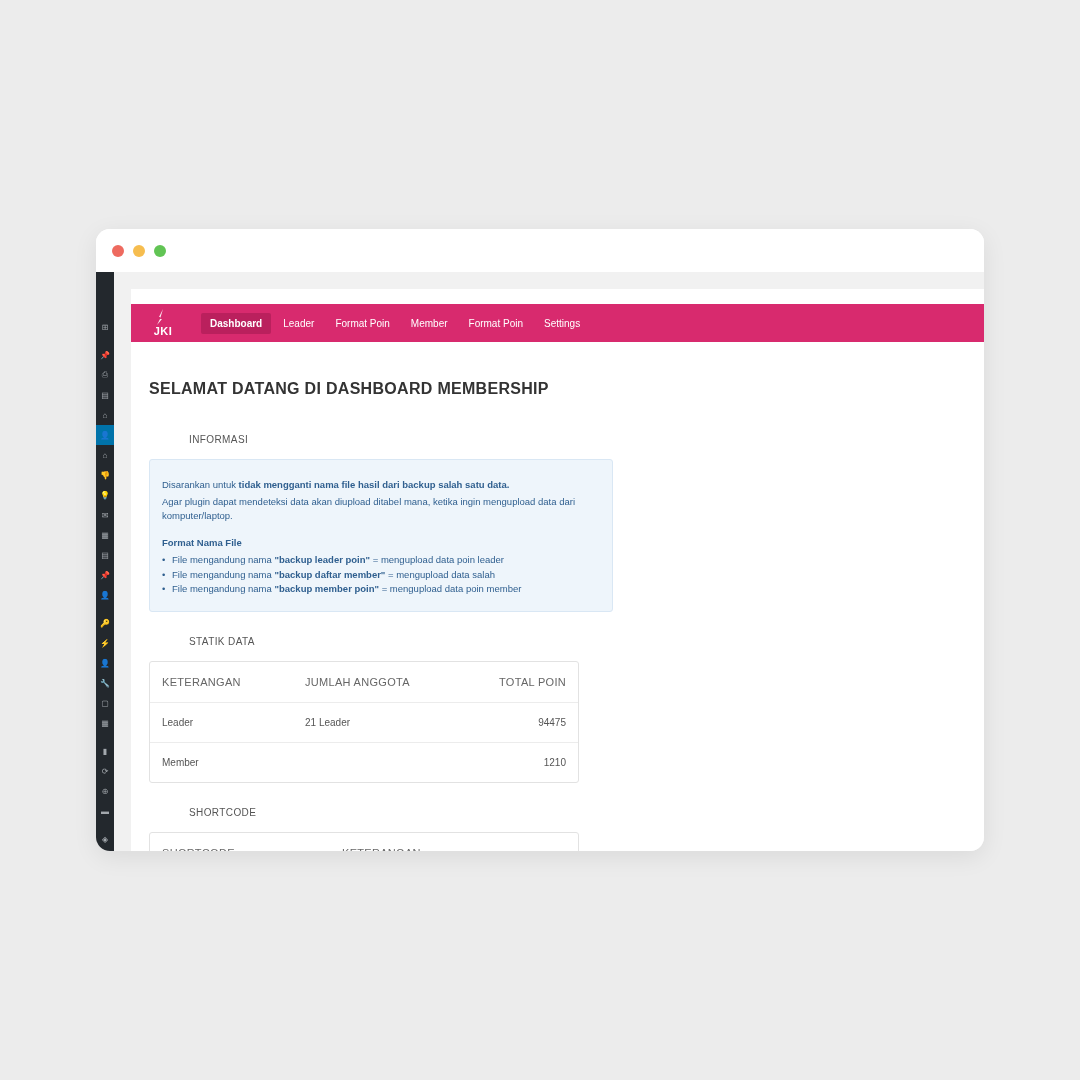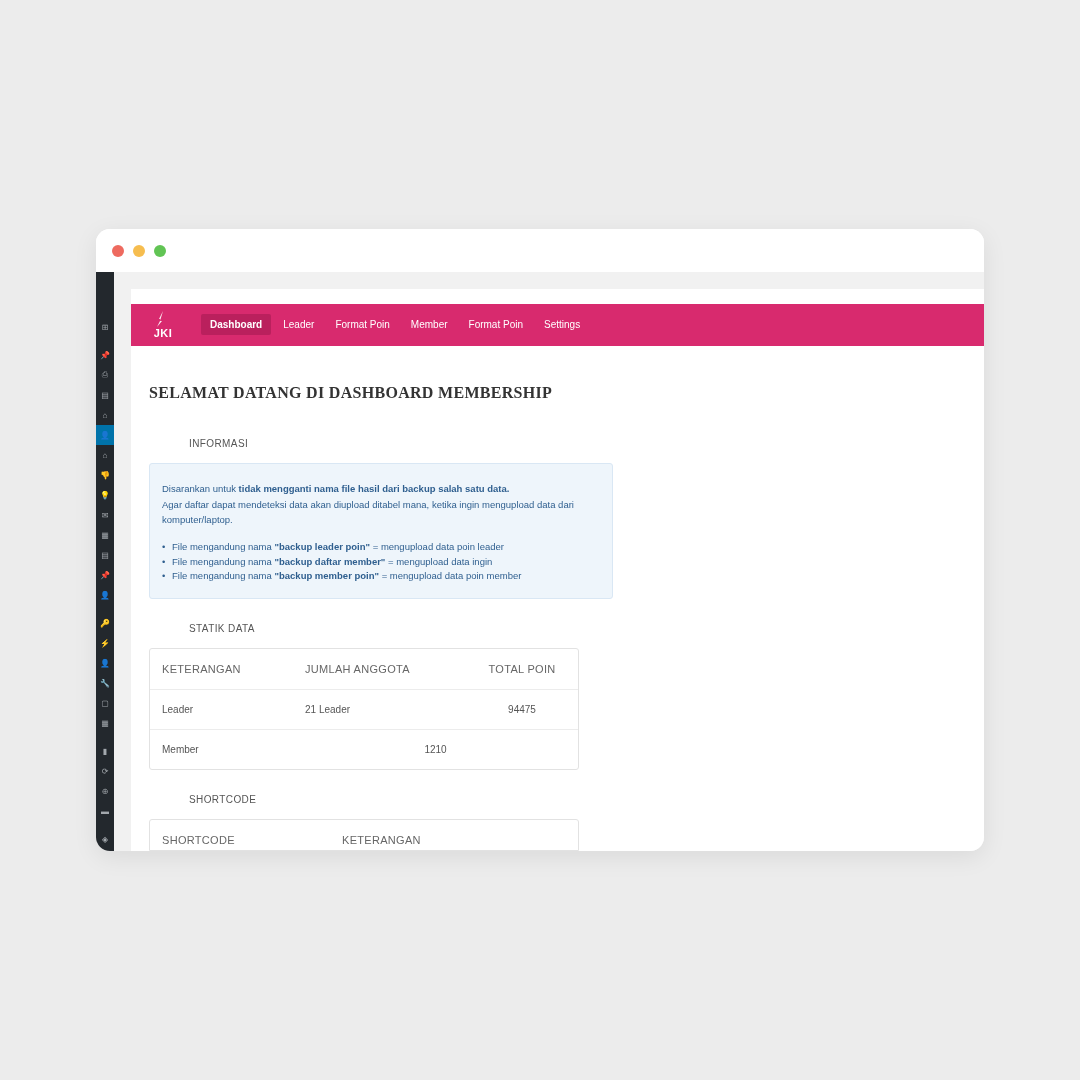--- a/index.html
+++ b/index.html
@@ -126,21 +126,20 @@
 .main {
   padding: 38px 18px 0 18px;
   color: #444;
 }
 h1 {
   font-size: 16px;
   font-weight: 600;
   letter-spacing: 0.3px;
   color: #333;
   margin-bottom: 36px;
-  font-family: Liberation Serif, serif;
 }
 h2 {
   font-size: 10px;
   font-weight: 500;
   letter-spacing: 0.4px;
   color: #555;
   margin-bottom: 14px;
   padding-left: 40px;
 }
 .info-box {
@@ -180,21 +179,21 @@
   color: #666;
   padding: 14px 12px;
 }
 .td {
   padding: 14px 12px;
   color: #555;
   border-top: 1px solid #ececec;
 }
 .c1 { width: 143px; }
 .c2 { width: 173px; }
-.c3 { flex: 1; text-align: center; }
+.c3 { flex: 1; text-align: right; }
 .table2 { width: 430px; border: 1px solid #e2e2e2; border-radius: 3px 3px 0 0; font-size: 10px; }
 .table2 .trow .th { padding: 14px 12px 4px 12px; }
 .d1 { width: 180px; }
 .d2 { flex: 1; }
 </style>
 </head>
 <body>
 
 <div class="window">
   <div class="titlebar">
@@ -253,24 +252,25 @@
             <div class="tab">Settings</div>
           </div>
         </div>
 
         <div class="main">
           <h1>SELAMAT DATANG DI DASHBOARD MEMBERSHIP</h1>
 
           <h2>INFORMASI</h2>
           <div class="info-box">
             <p><span>Disarankan untuk </span><b>tidak mengganti nama file hasil dari backup salah satu data.</b></p>
-            <p class="mb">Agar daftar dapat mendeteksi data akan diupload ditabel mana, ketika ingin mengupload data dari komputer/laptop.</p>
+            <p class="mb">Agar plugin dapat mendeteksi data akan diupload ditabel mana, ketika ingin mengupload data dari komputer/laptop.</p>
+            <p><b>Format Nama File</b></p>
             <ul>
               <li><span>File mengandung nama </span><b>"backup leader poin"</b><span> = mengupload data poin leader</span></li>
-              <li><span>File mengandung nama </span><b>"backup daftar member"</b><span> = mengupload data ingin</span></li>
+              <li><span>File mengandung nama </span><b>"backup daftar member"</b><span> = mengupload data salah</span></li>
               <li><span>File mengandung nama </span><b>"backup member poin"</b><span> = mengupload data poin member</span></li>
             </ul>
           </div>
 
           <h2>STATIK DATA</h2>
           <div class="table">
             <div class="trow">
               <div class="th c1">KETERANGAN</div>
               <div class="th c2">JUMLAH ANGGOTA</div>
               <div class="th c3">TOTAL POIN</div>

